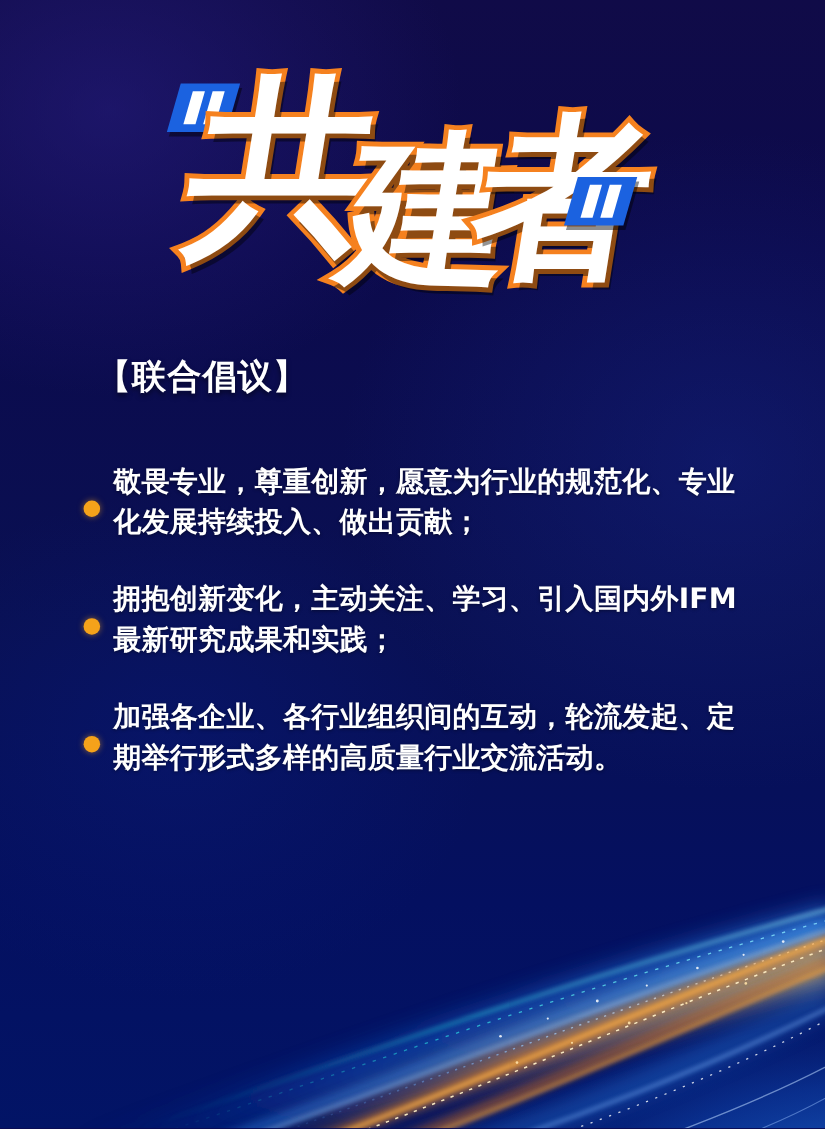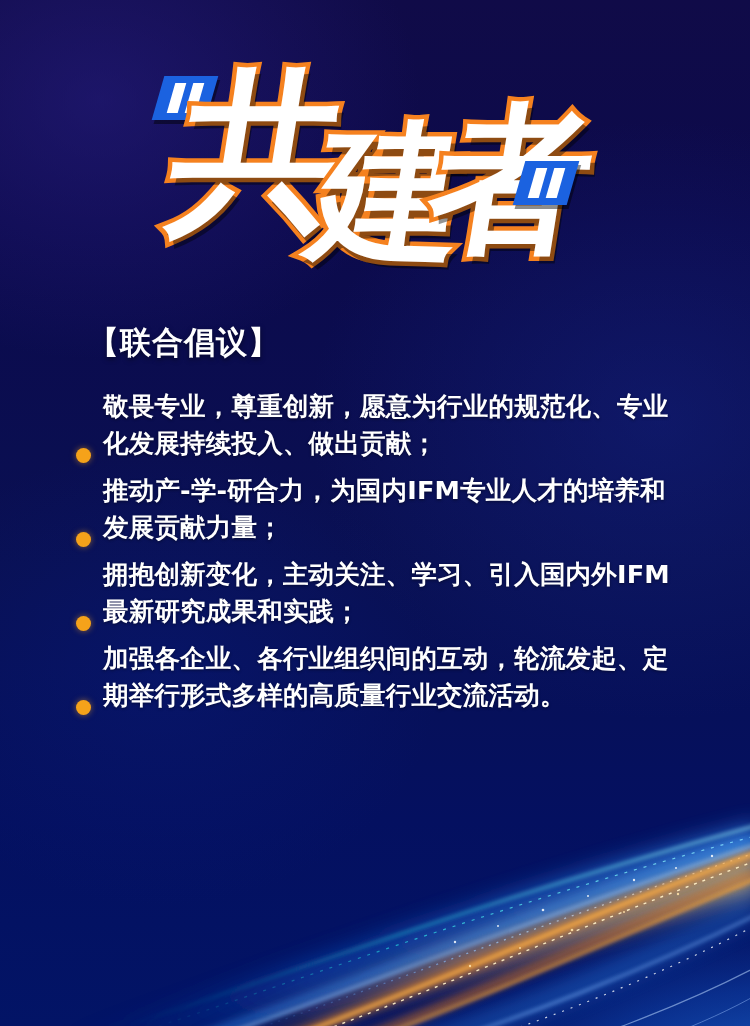--- a/index.html
+++ b/index.html
@@ -54,21 +54,21 @@
   
   #heading{
     position:absolute;left:88px;top:322px;
     font-family:Liberation Serif, serif;
     font-size:31px;font-weight:700;color:#ffffff;letter-spacing:1px;
     text-shadow:0 2px 5px rgba(0,0,0,.5);
   }
 
   
   #list{position:absolute;left:76px;top:388px;width:612px;}
-  .item{display:flex;align-items:flex-end;margin-bottom:9px;}
+  .item{display:flex;align-items:center;margin-bottom:9px;margin-top:32px;}
   .dot{flex:0 0 auto;width:15px;height:15px;border-radius:50%;
        background:#f5a21a;margin-top:11px;margin-right:12px;
        box-shadow:0 0 6px rgba(245,162,26,.55);}
   .txt{
     flex:1 1 auto;
     font-family:"DejaVu Sans","Liberation Sans",sans-serif;
     font-size:25.5px;font-weight:700;color:#ffffff;
     line-height:1.47;letter-spacing:.2px;
     text-shadow:0 1px 3px rgba(0,0,0,.45);
   }
@@ -106,24 +106,20 @@
   <div id="heading">【联合倡议】</div>
 
   <div id="list">
 
     <div class="item">
       <span class="dot"></span>
       <span class="txt">敬畏专业，尊重创新，愿意为行业的规范化、专业化发展持续投入、做出贡献；</span>
     </div>
 
 
-    <div class="item">
-      <span class="dot"></span>
-      <span class="txt">推动产-学-研合力，为国内IFM专业人才的培养和发展贡献力量；</span>
-    </div>
 
     <div class="item">
       <span class="dot"></span>
       <span class="txt">拥抱创新变化，主动关注、学习、引入国内外IFM最新研究成果和实践；</span>
     </div>
 
 
     <div class="item">
       <span class="dot"></span>
       <span class="txt">加强各企业、各行业组织间的互动，轮流发起、定期举行形式多样的高质量行业交流活动。</span>

